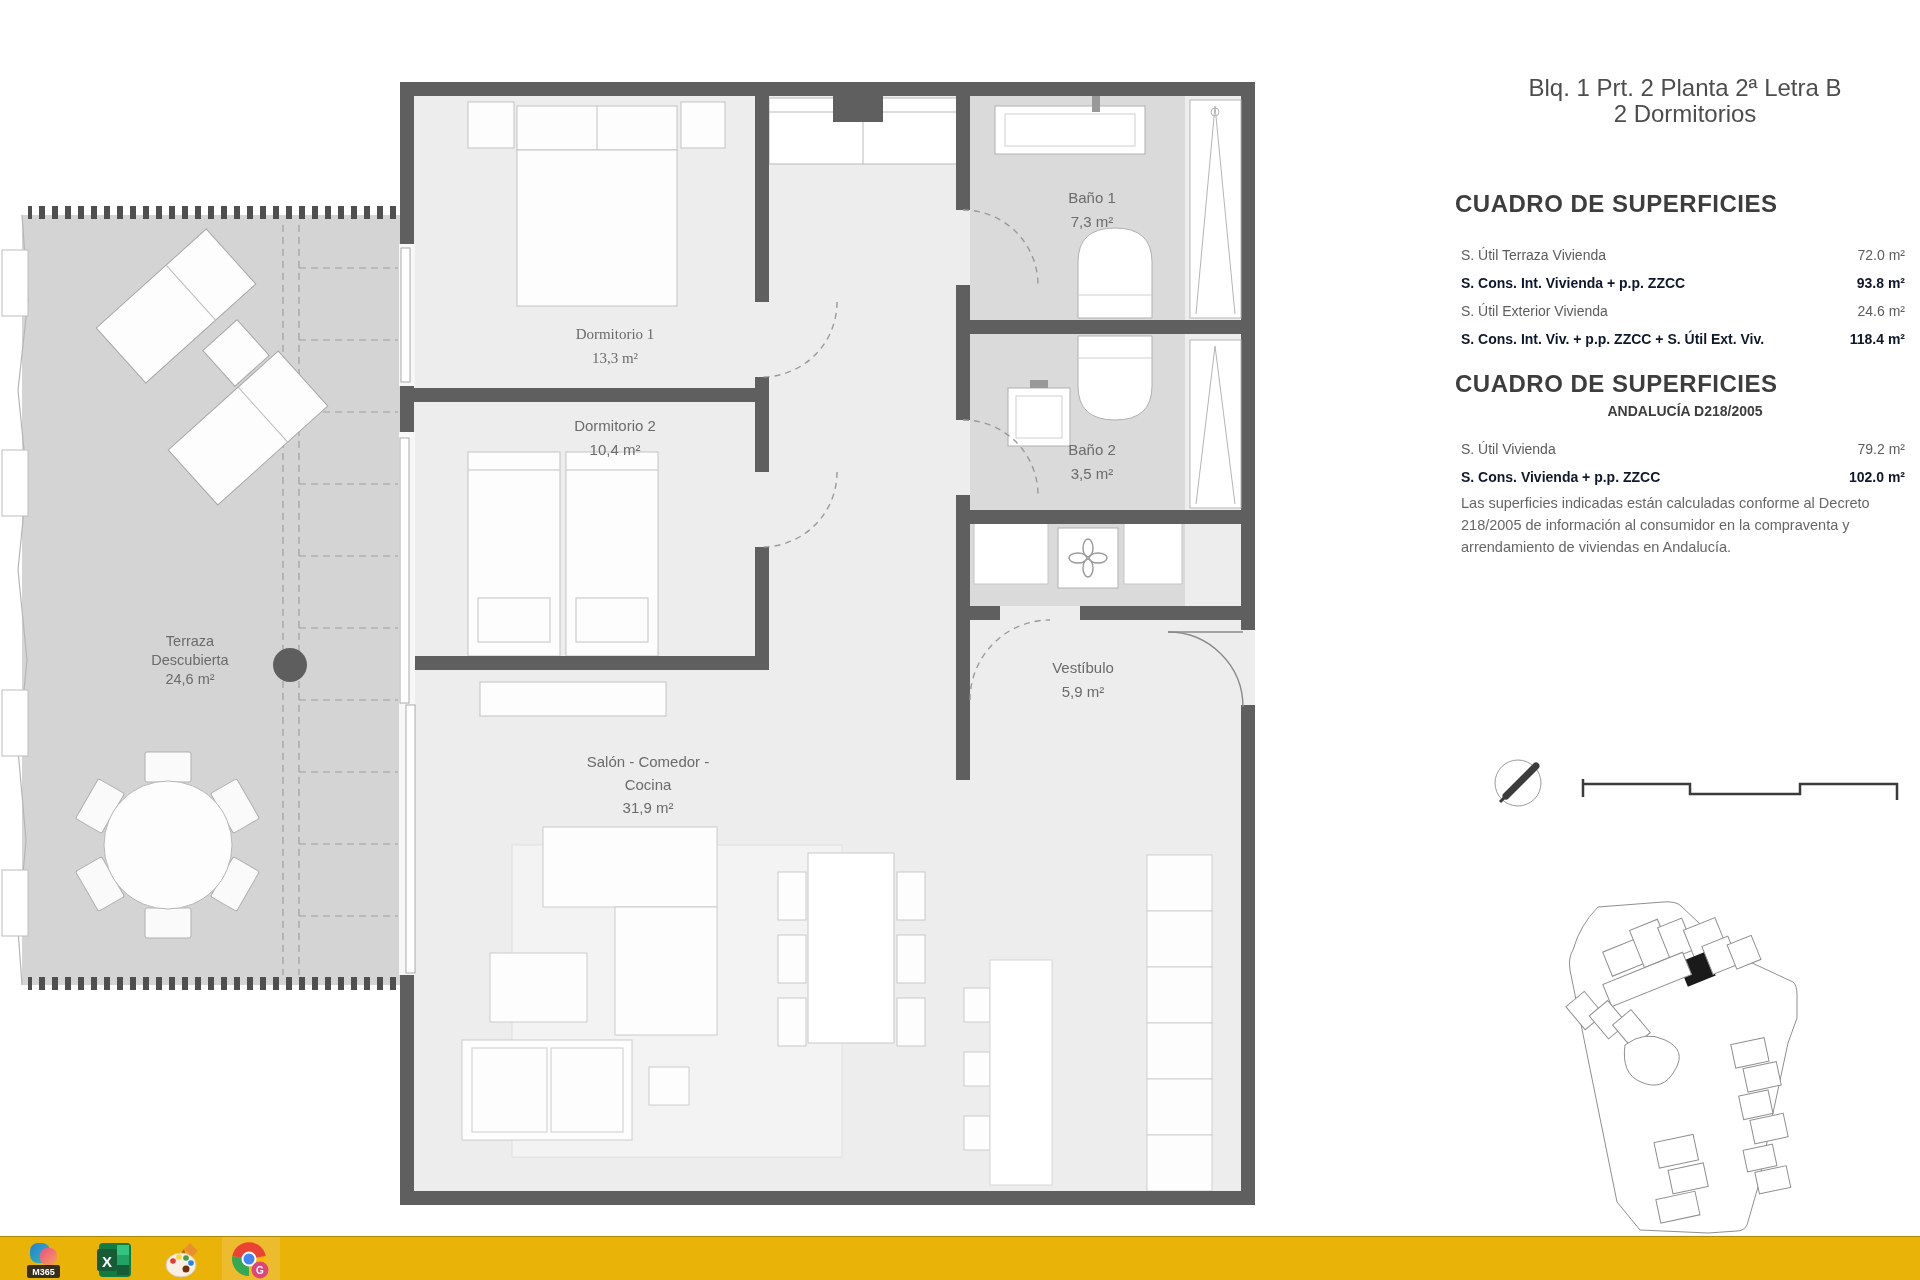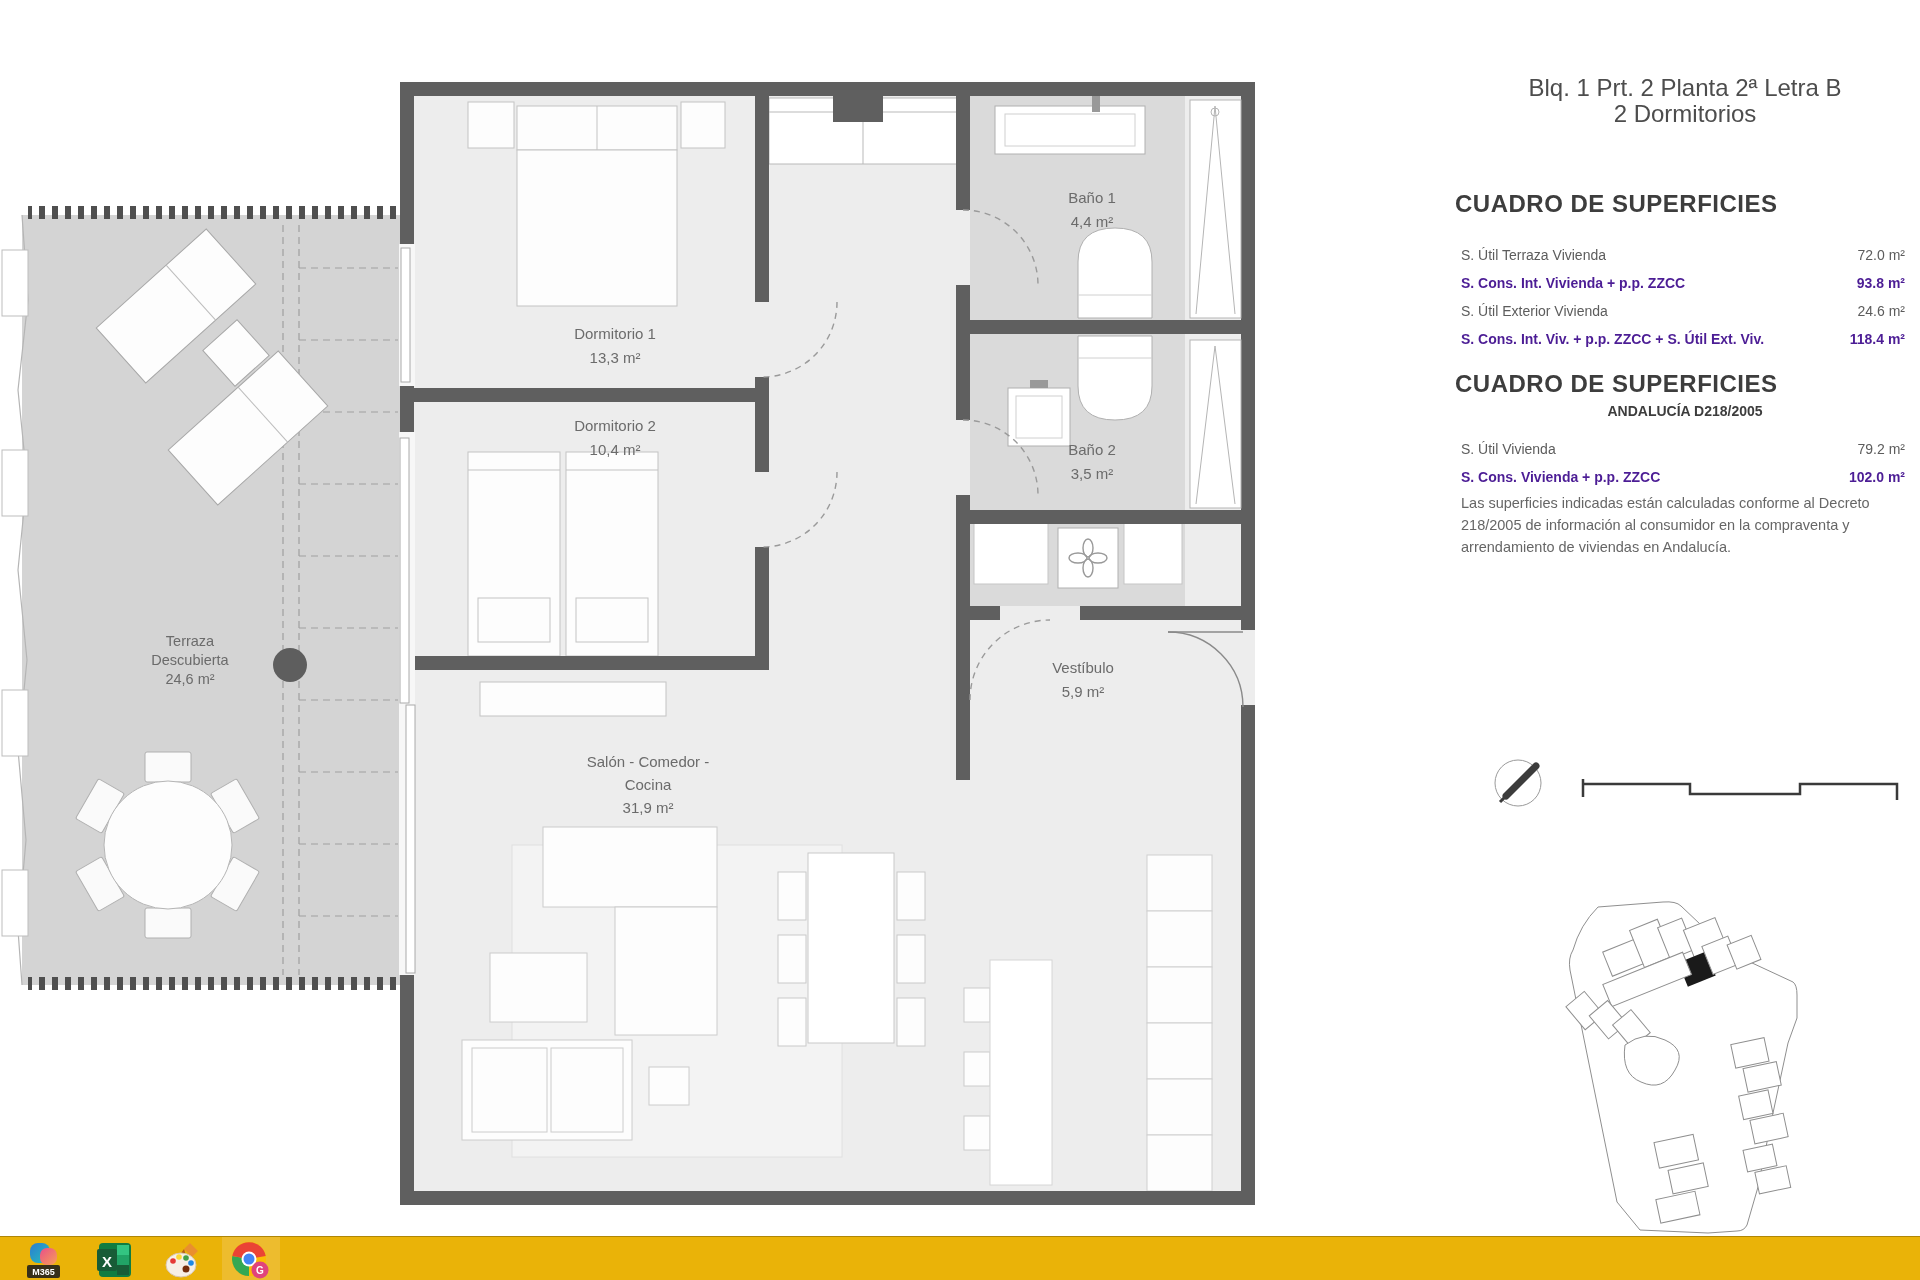--- a/index.html
+++ b/index.html
@@ -17,21 +17,21 @@
   .panel .title1{position:absolute;top:58px;width:100%;text-align:center;font-size:24px;color:#4d4d4d;margin-top:16px;}
   .panel .title2{position:absolute;top:100px;width:100%;text-align:center;font-size:24px;color:#4d4d4d;}
   .panel .h-cuadro{position:absolute;width:100%;text-align:left;font-size:24px;font-weight:bold;
                    color:#3d3d3d;letter-spacing:.5px;}
   .panel .h1{top:190px;}
   .panel .h2{top:370px;}
   .panel .subhead{position:absolute;top:403px;width:100%;text-align:center;font-size:14px;
                   font-weight:bold;color:#3d3d3d;}
   .srow{position:absolute;left:6px;right:10px;display:flex;justify-content:space-between;
         font-size:14px;color:#5c5c5c;line-height:18px;}
-  .srow.bold{font-weight:bold;color:#4c1d95;gap:12px;}
+  .srow.bold{font-weight:bold;color:#0f172a;gap:12px;}
   .disclaimer{position:absolute;left:6px;top:492px;width:452px;font-size:14.5px;line-height:22px;
               color:#666;text-align:left;}
 
   
   .taskbar{position:absolute;left:0;top:1236px;width:1920px;height:44px;background:#eab308;
            border-top:1px solid rgba(0,0,0,.25);}
   .task-highlight{position:absolute;left:222px;top:0;width:58px;height:44px;background:rgba(255,235,220,.18);}
   .task-icon{position:absolute;top:3px;width:40px;height:40px;border:none;background:transparent;
              padding:0;cursor:pointer;}
   .ti-1{left:24px;} .ti-2{left:95px;} .ti-3{left:162px;} .ti-4{left:230px;}
@@ -295,31 +295,31 @@
           <rect x="1742" y="1170" width="32" height="22"></rect>
       </g>
       <g transform="rotate(-12 1670 1170)">
         <rect x="1660" y="1140" width="40" height="26"></rect>
           <rect x="1668" y="1170" width="36" height="24"></rect>
         <rect x="1650" y="1196" width="40" height="24"></rect>
       </g>
     </g>
   </svg>
 
-  <div class="room-label" style="left:615px;top:322px;">
+  <div class="room-label" style="left:615px;top:322px;font-family:Liberation Serif, serif;">
     <div>Dormitorio 1</div>
     <div>13,3 m²</div>
   </div>
   <div class="room-label" style="left:615px;top:414px;">
     <div>Dormitorio 2</div>
     <div>10,4 m²</div>
   </div>
   <div class="room-label" style="left:1092px;top:186px;">
     <div>Baño 1</div>
-    <div>4,4 m²</div>
+    <div>7,3 m²</div>
   </div>
   <div class="room-label" style="left:1092px;top:438px;">
     <div>Baño 2</div>
     <div>3,5 m²</div>
   </div>
   <div class="room-label" style="left:1083px;top:656px;">
     <div>Vestíbulo</div>
     <div>5,9 m²</div>
   </div>
   <div class="room-label" style="left:648px;top:750px;line-height:23px;">

